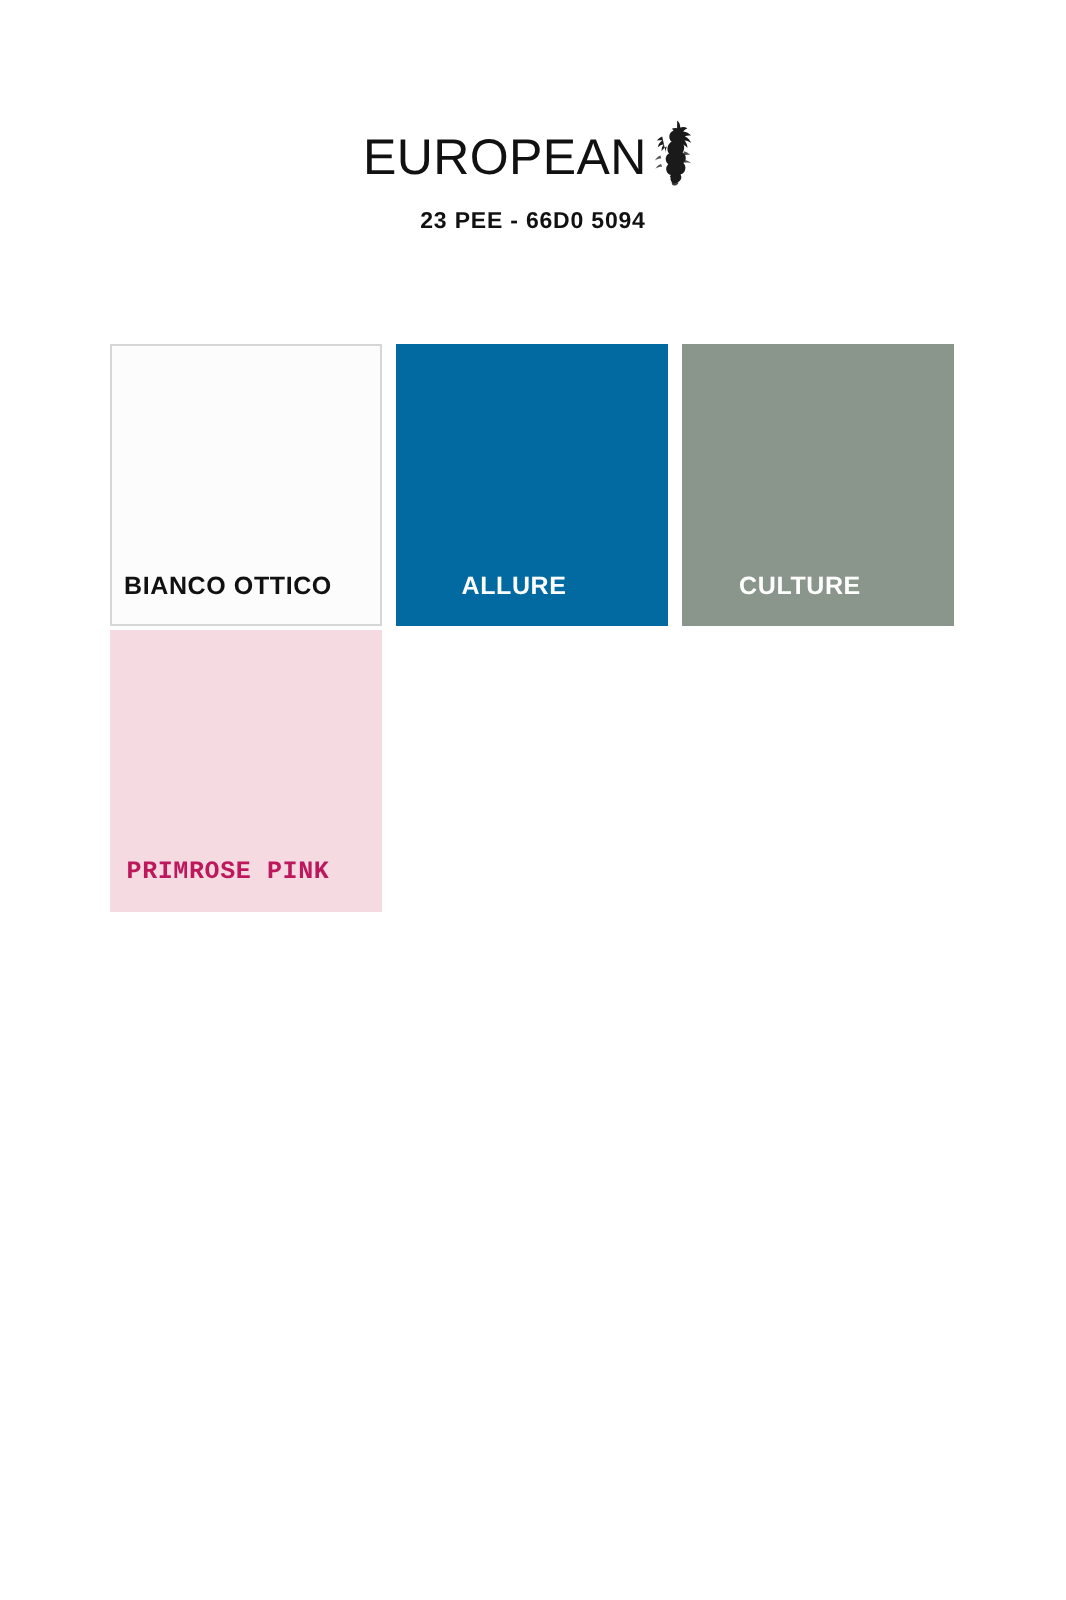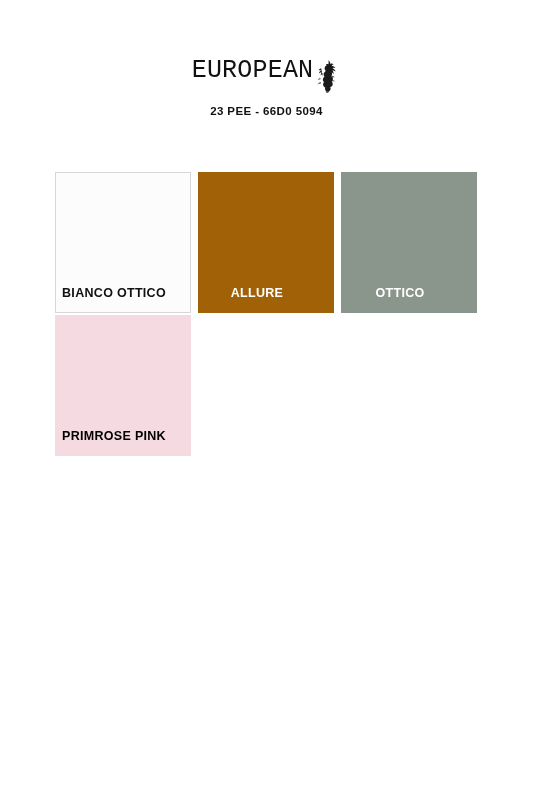--- a/index.html
+++ b/index.html
@@ -25,25 +25,24 @@
   }
 
   
   .header {
     padding-top: 58px;
     text-align: center;
   }
 
   .brand-lockup {
     display: inline-flex;
-    align-items: flex-start;
+    align-items: flex-end;
     justify-content: center;
     gap: 2px;
     line-height: 1;
-    font-family: Liberation Mono, monospace;
   }
 
   .brand-word {
     font-size: 25px;
     letter-spacing: 0.2px;
     color: #111111;
     font-weight: 400;
     white-space: nowrap;
   }
 
@@ -142,29 +141,29 @@
     <div class="brand-code">23 PEE - 66D0 5094</div>
   </div>
 
   <div class="swatch-grid">
 
     <div class="swatch" style="background: rgb(252, 252, 252); border: 1px solid rgb(215, 215, 215);">
       <span class="swatch-label label-dark" style="color: rgb(17, 17, 17);">BIANCO OTTICO</span>
     </div>
 
 
-    <div class="swatch" style="background: #a16207; border: 1px solid transparent;">
+    <div class="swatch" style="background: #0369a1; border: 1px solid transparent;">
       <span class="swatch-label label-light" style="color: rgb(255, 255, 255);">ALLURE</span>
     </div>
 
     <div class="swatch" style="background: rgb(138, 149, 139); border: 1px solid transparent;">
-      <span class="swatch-label label-light" style="color: rgb(255, 255, 255);">OTTICO</span>
+      <span class="swatch-label label-light" style="color: rgb(255, 255, 255);">CULTURE</span>
     </div>
 
     <div class="swatch" style="background: rgb(245, 219, 225); border: 1px solid transparent;">
-      <span class="swatch-label label-light" style="color: #000000;">PRIMROSE PINK</span>
+      <span class="swatch-label label-light" style="color: #be185d; font-family: Liberation Mono, monospace;">PRIMROSE PINK</span>
     </div>
 
     <div class="swatch empty"></div>
 
   </div>
 
 </div>
 
 </body></html>

